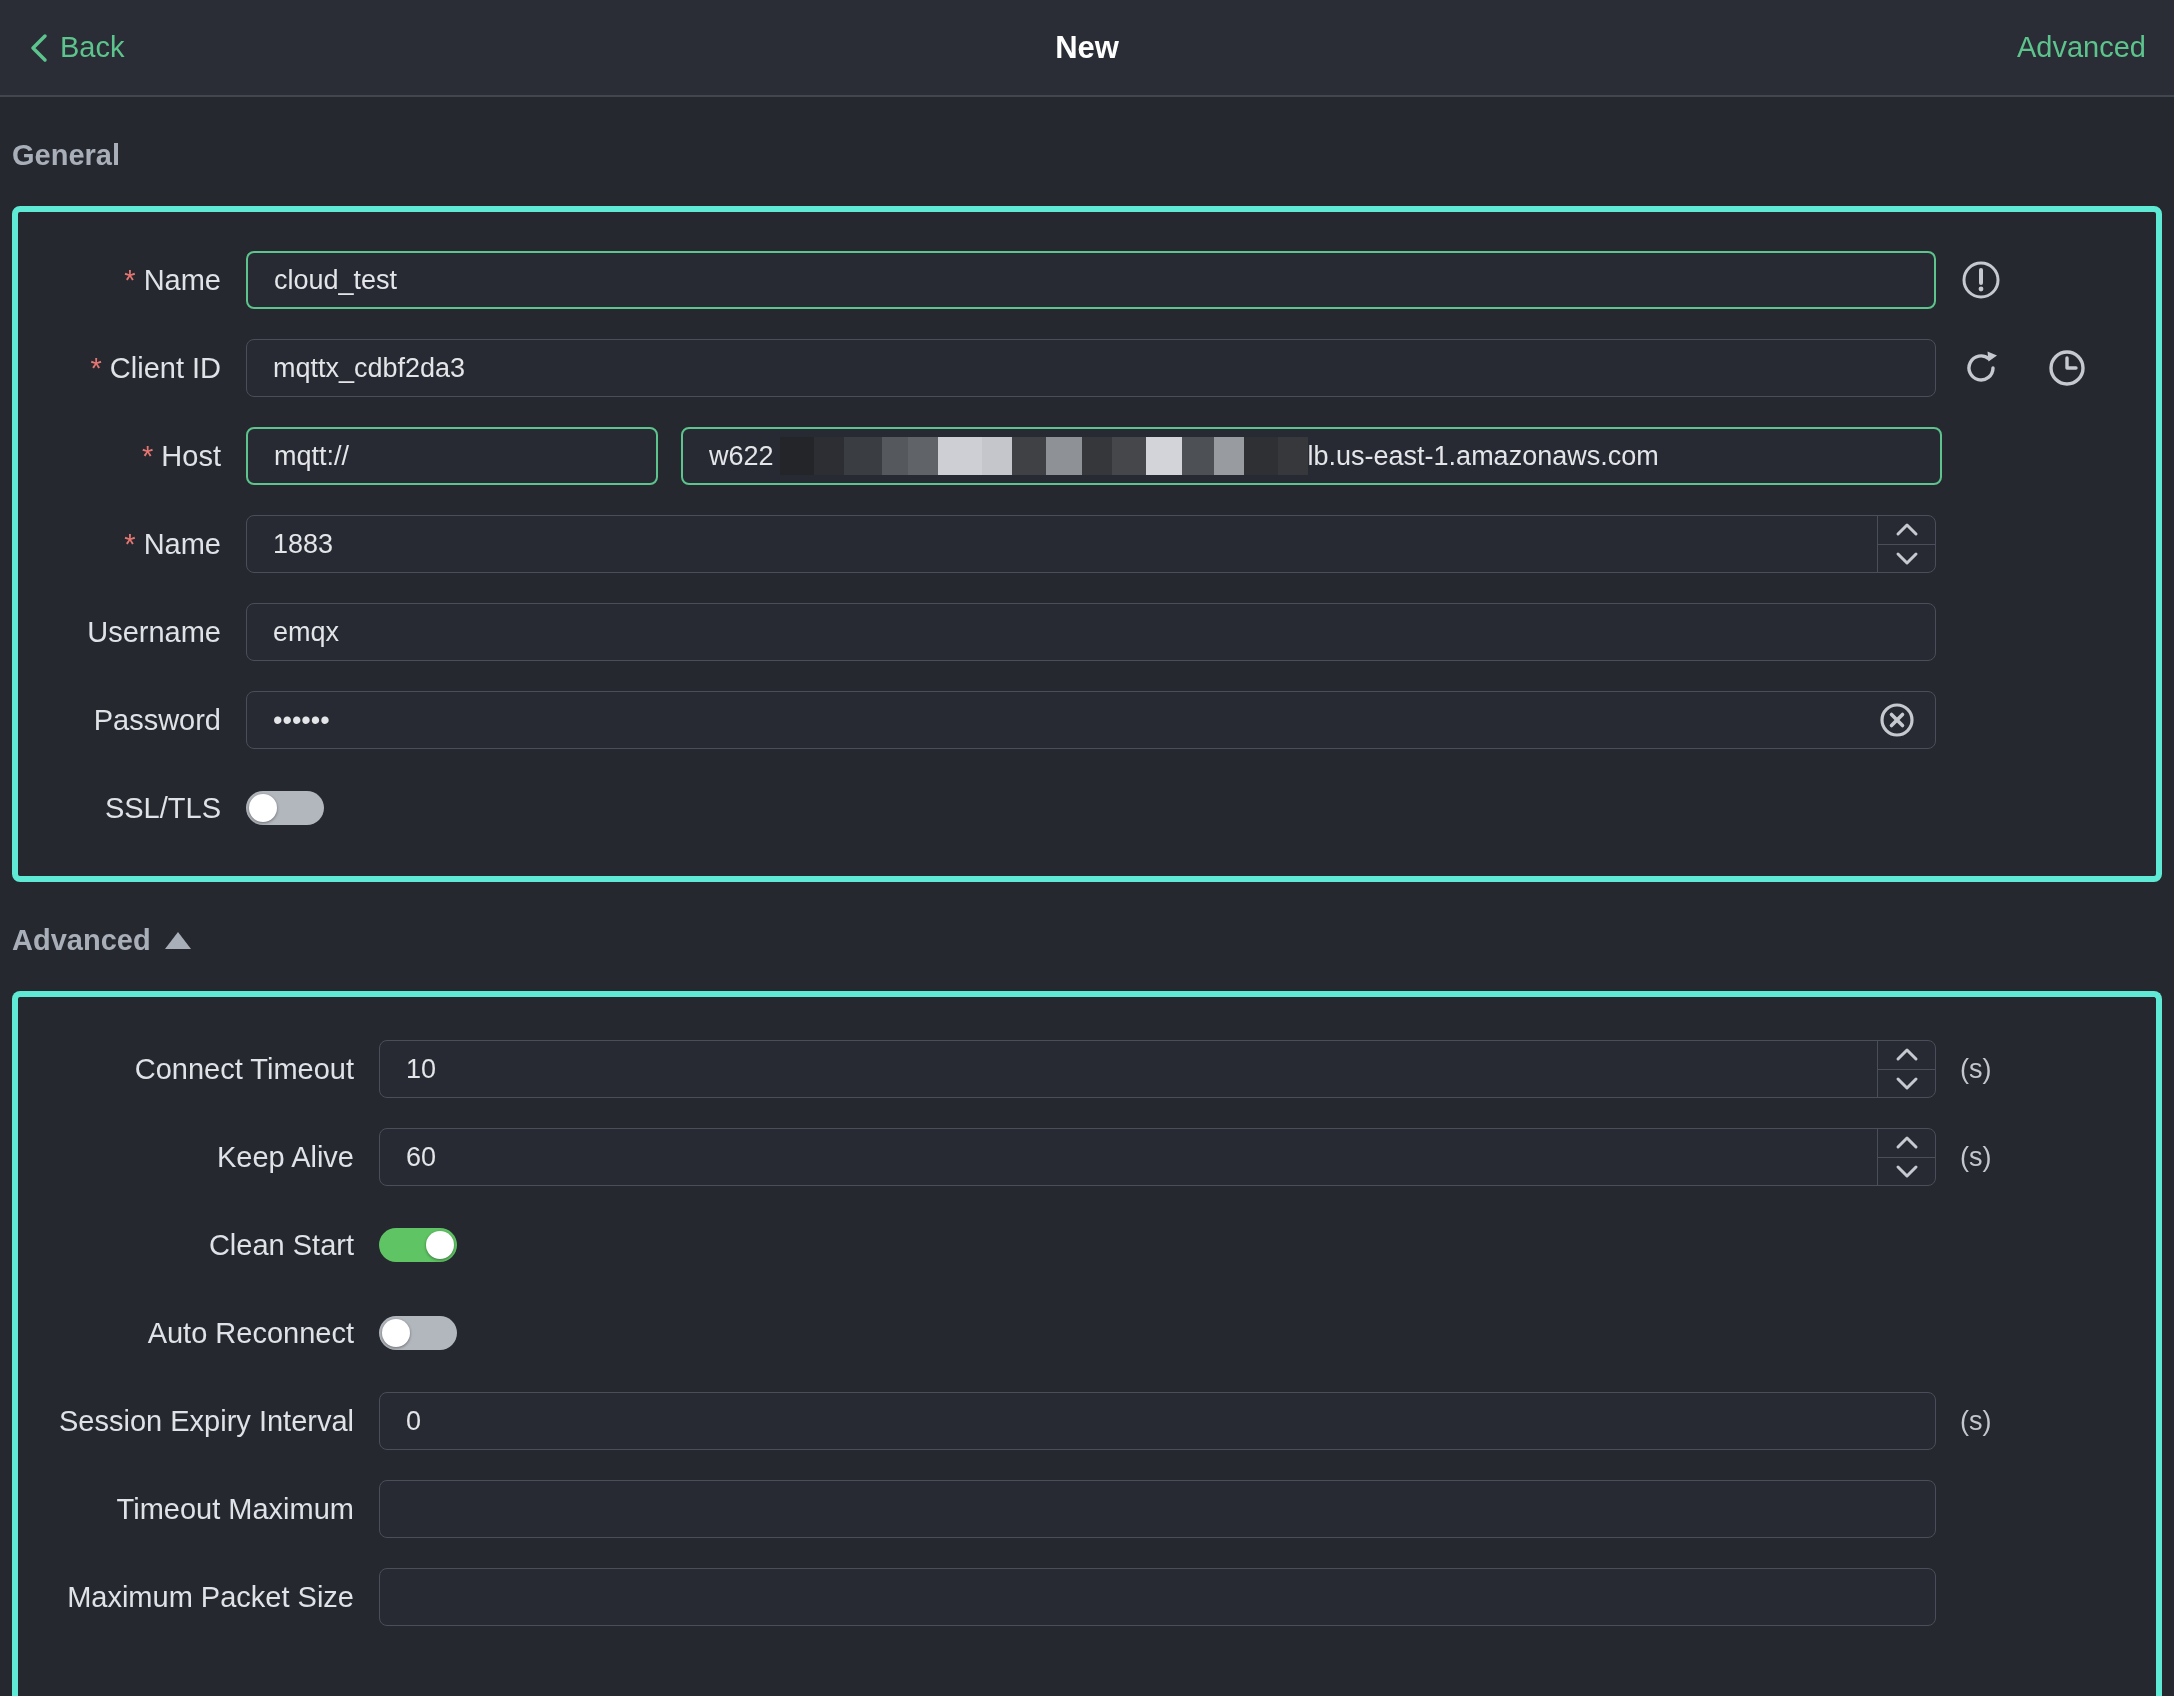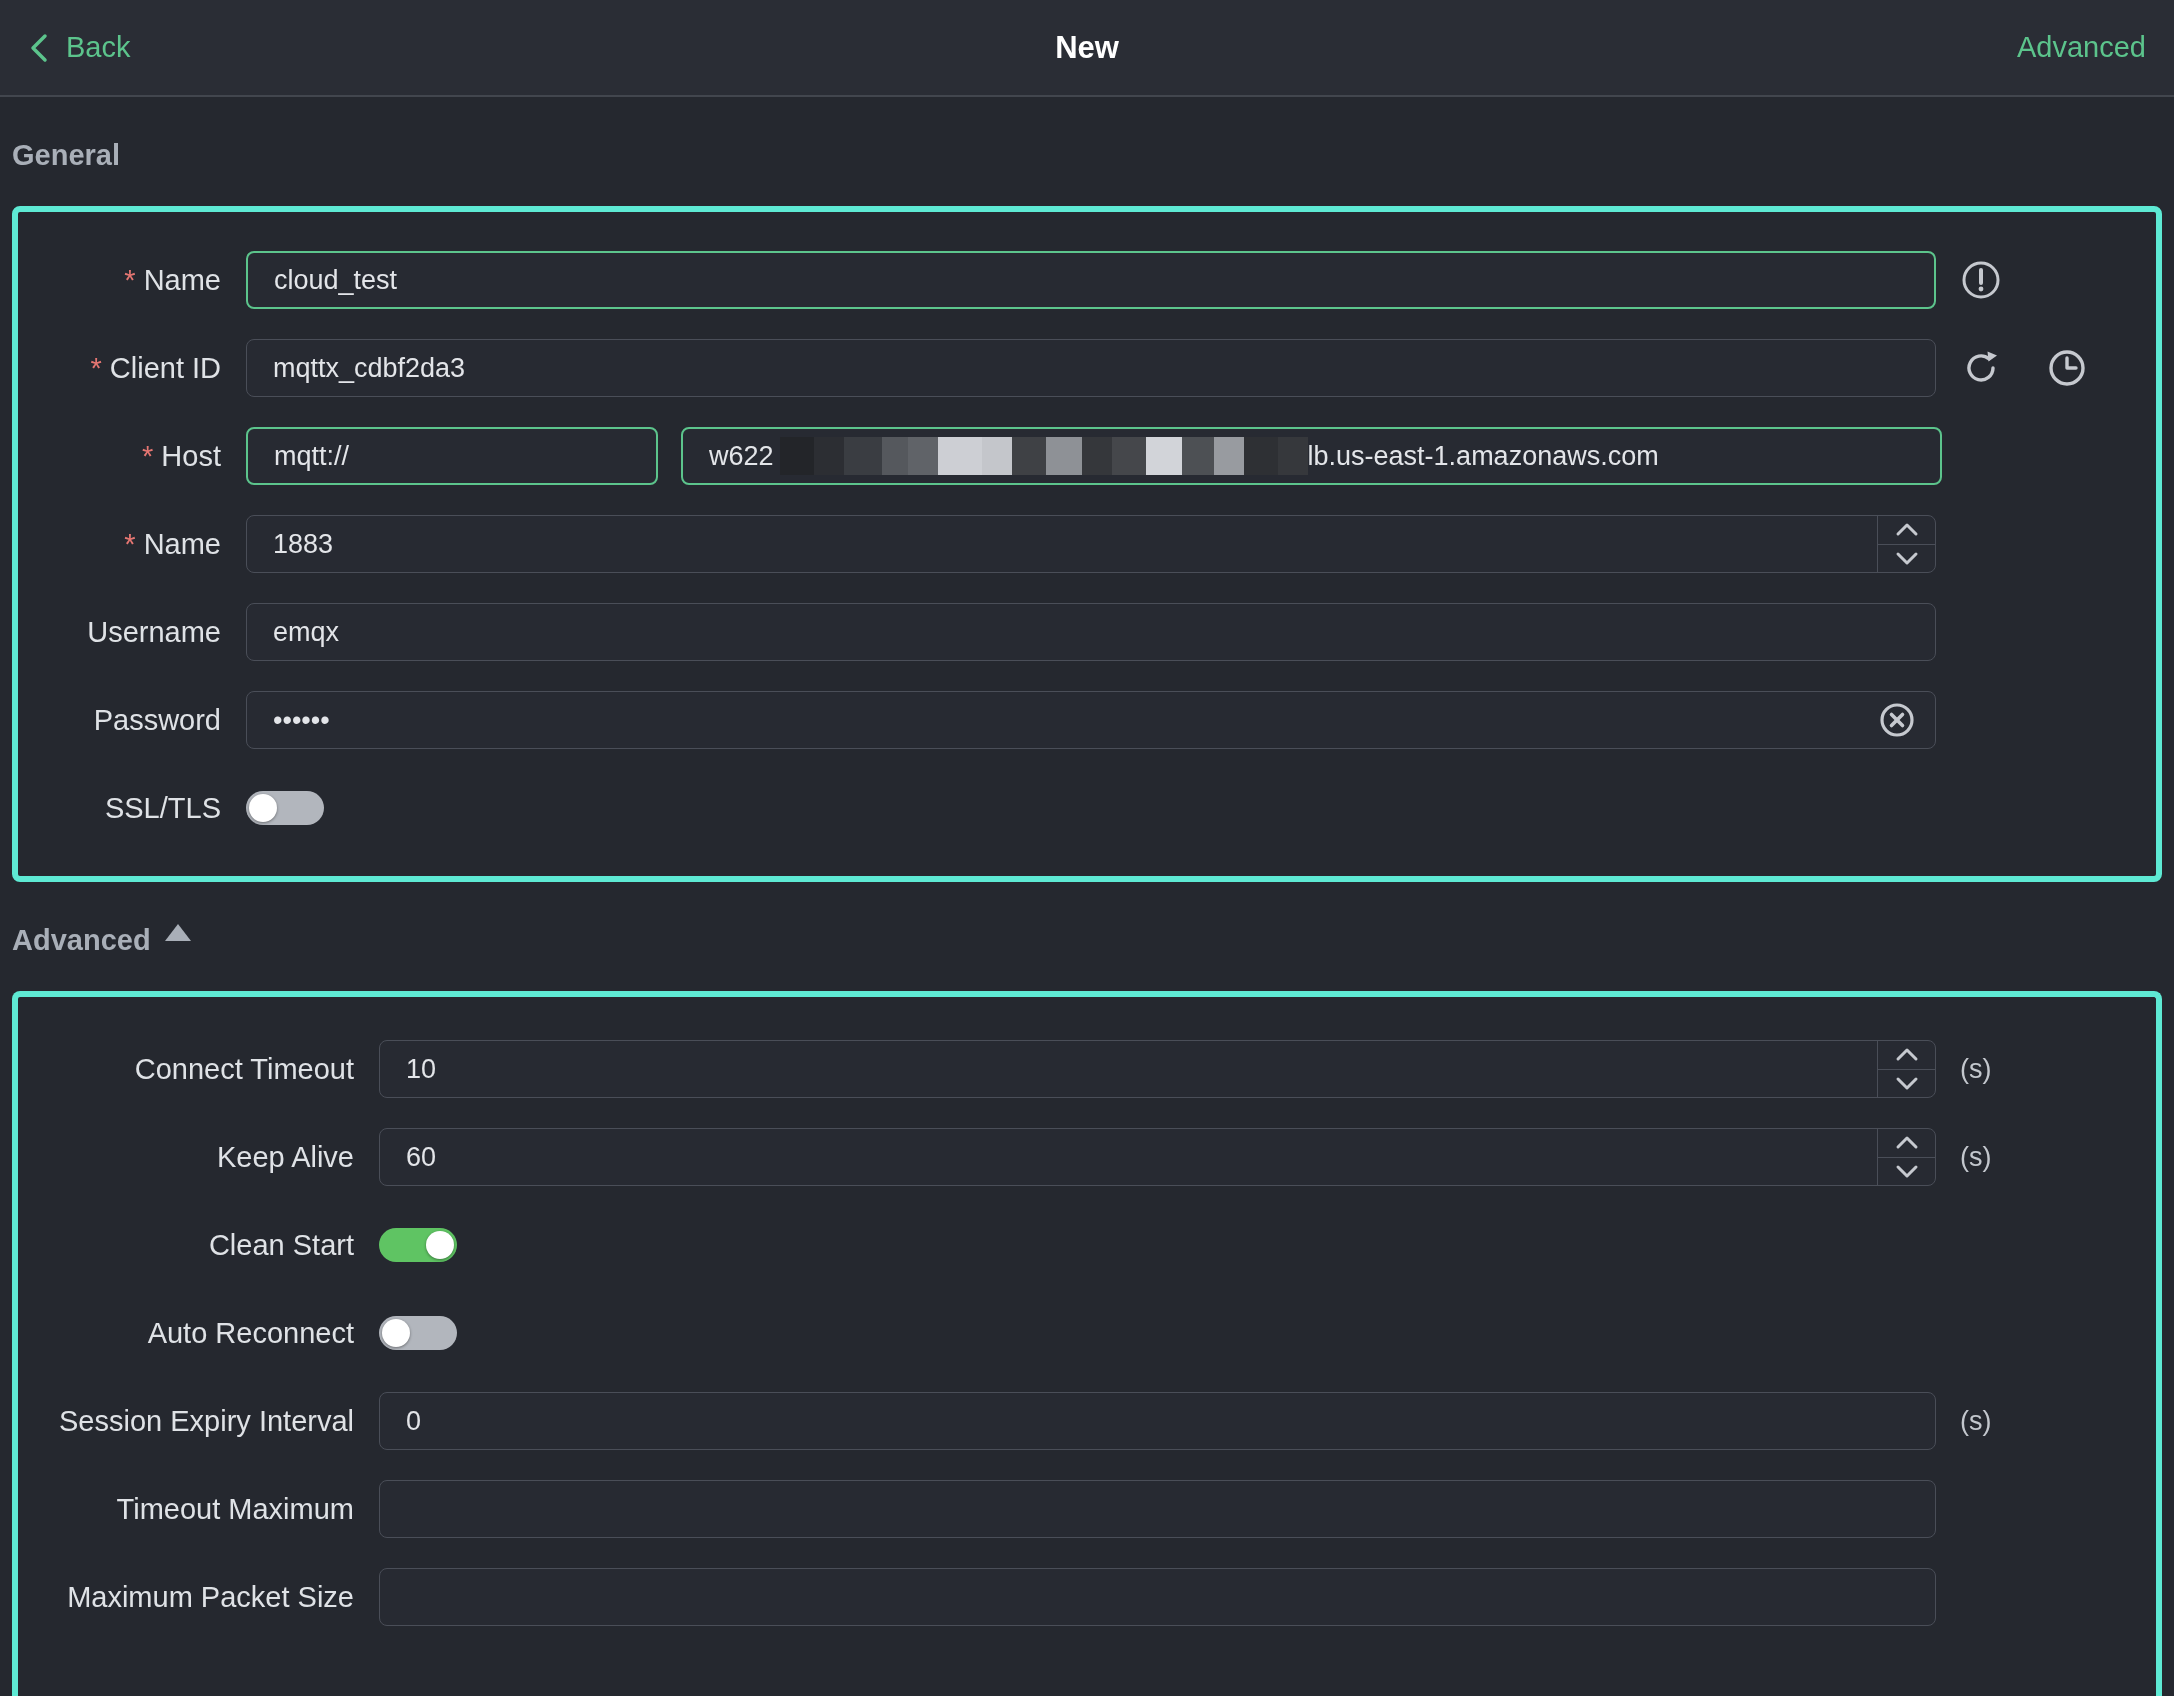--- a/index.html
+++ b/index.html
@@ -13,37 +13,37 @@
   .topbar {
     height: 97px;
     background: #2a2d35;
     border-bottom: 2px solid #42464e;
     display: flex;
     align-items: center;
     padding: 0 28px;
     position: relative;
   }
   .back-link {
-    display: flex; align-items: center; gap: 16px;
+    display: flex; align-items: center; gap: 10px;
     color: #5cc48c; font-size: 29px; cursor: pointer;
   }
   .back-link svg { display: block; }
   .topbar-title {
     position: absolute; left: 0; right: 0; text-align: center;
     font-size: 31px; font-weight: bold; color: #ffffff;
     pointer-events: none;
   }
   .connect-link {
     margin-left: auto;
     color: #5cc48c; font-size: 29px; cursor: pointer;
   }
   
   .content { padding: 0 12px; }
   .section-header {
-    display: flex; align-items: flex-start; gap: 14px;
+    display: flex; align-items: center; gap: 14px;
     font-size: 29px; font-weight: bold; color: #a9afb8;
     margin: 42px 0 34px 0;
   }
   .section-header .caret {
     width: 0; height: 0;
     border-left: 13px solid transparent;
     border-right: 13px solid transparent;
     border-bottom: 17px solid #a9afb8;
   }
   .panel {

